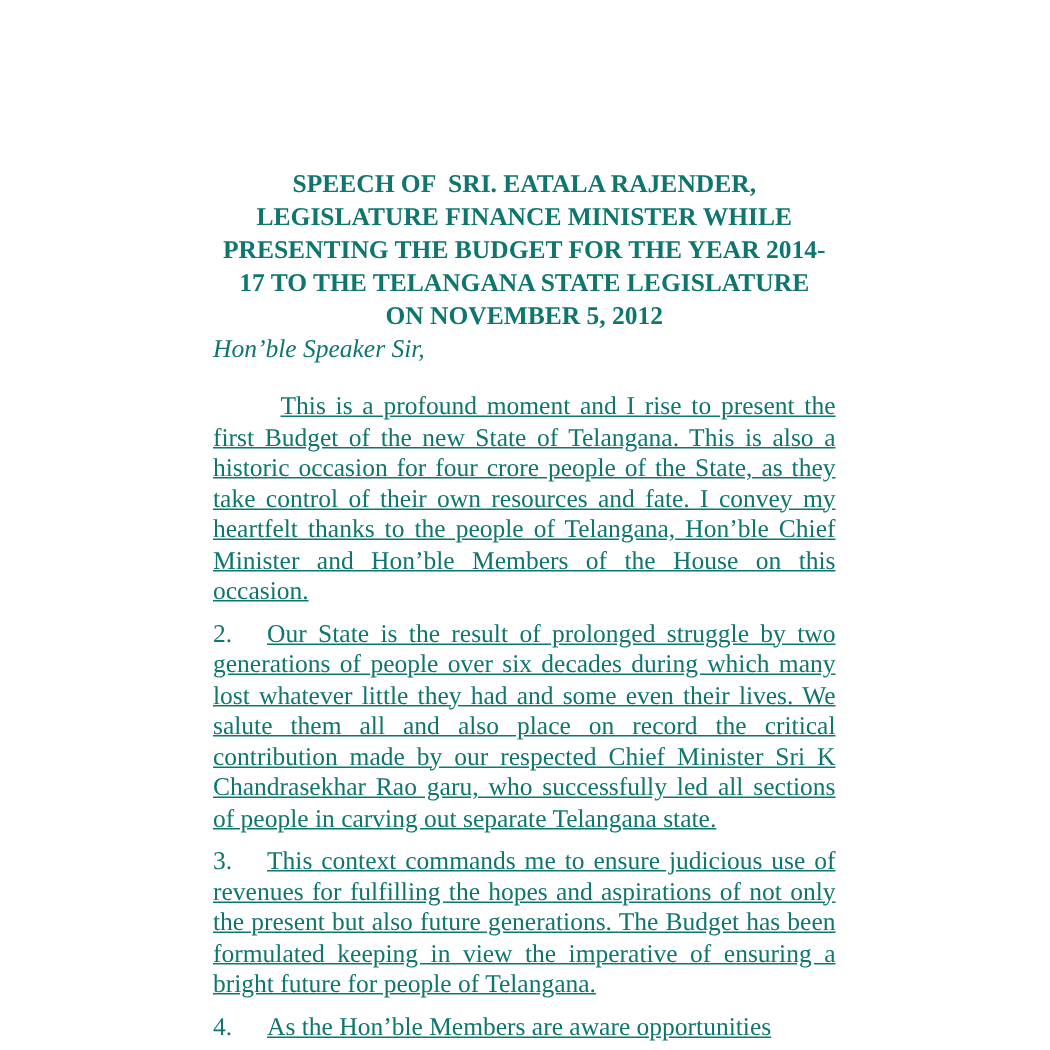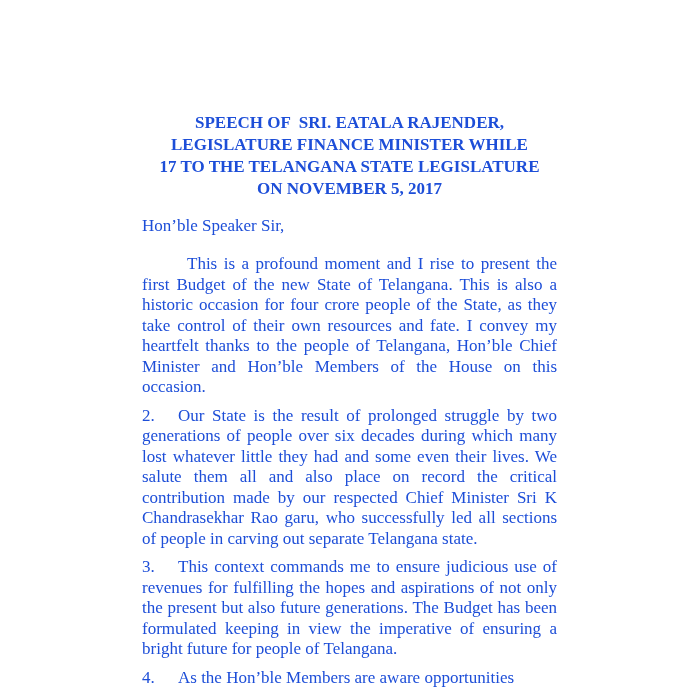--- a/index.html
+++ b/index.html
@@ -7,69 +7,71 @@
     padding: 0;
     background: #ffffff;
   }
   .page {
     position: relative;
     width: 700px;
     height: 700px;
     background: #ffffff;
     overflow: hidden;
     font-family: "Liberation Serif", "DejaVu Serif", serif;
-    color: #1d4ed8;
+    color: #0f766e;
   }
   .content {
     position: absolute;
     left: 142px;
     top: 0;
     width: 415px;
   }
   .doc-title {
     margin-top: 112px;
     font-size: 17px;
     font-weight: bold;
     line-height: 22px;
     text-align: center;
   }
   .doc-title .title-line {
     white-space: pre;
   }
   .salutation {
-    margin-top: 15px;
     font-size: 17px;
+    font-style: italic;
     line-height: 21px;
   }
   .paragraphs p.para {
     margin: 8px 0 0 0;
     font-size: 17px;
     line-height: 20.5px;
     text-align: justify;
     text-justify: inter-word;
+    text-decoration: underline;
   }
   .paragraphs p.para.indent {
     margin-top: 18px;
     text-indent: 45px;
   }
   .paragraphs .pnum {
     display: inline-block;
     width: 36px;
   }
 </style>
 </head>
 <body>
 
 <div class="page">
   <div class="content">
     <div class="doc-title">
         <div class="title-line">SPEECH OF  SRI. EATALA RAJENDER,</div>
         <div class="title-line">LEGISLATURE FINANCE MINISTER WHILE</div>
+        <div class="title-line">PRESENTING THE BUDGET FOR THE YEAR 2014-</div>
         <div class="title-line">17 TO THE TELANGANA STATE LEGISLATURE</div>
-        <div class="title-line">ON NOVEMBER 5, 2017</div>
+        <div class="title-line">ON NOVEMBER 5, 2012</div>
       </div>
     <div class="salutation">Hon’ble Speaker Sir,</div>
     <div class="paragraphs">
         <p class="para indent"><span>This is a profound moment and I rise to present the first Budget of the new State of Telangana.  This is also a historic occasion for four crore people of the State, as they take control of their own resources and fate. I convey my heartfelt thanks to the people of Telangana, Hon’ble Chief Minister and Hon’ble Members of the House on this occasion.</span></p>
         <p class="para numbered"><span class="pnum">2.</span><span>Our State is the result of prolonged struggle by two generations of people over six decades during which many lost whatever little they had and some even their lives.  We salute them all and also place on record the critical contribution made by our respected Chief Minister Sri K Chandrasekhar Rao garu, who successfully led all sections of people in carving out separate Telangana state.</span></p>
         <p class="para numbered"><span class="pnum">3.</span><span>This context commands me to ensure judicious use of revenues for fulfilling the hopes and aspirations of not only the present but also  future generations.  The Budget has been formulated keeping in view the imperative of ensuring a bright future for people of Telangana.</span></p>
         <p class="para numbered"><span class="pnum">4.</span><span>As the Hon’ble Members are aware opportunities</span></p>
       </div>
   </div>
 </div>

